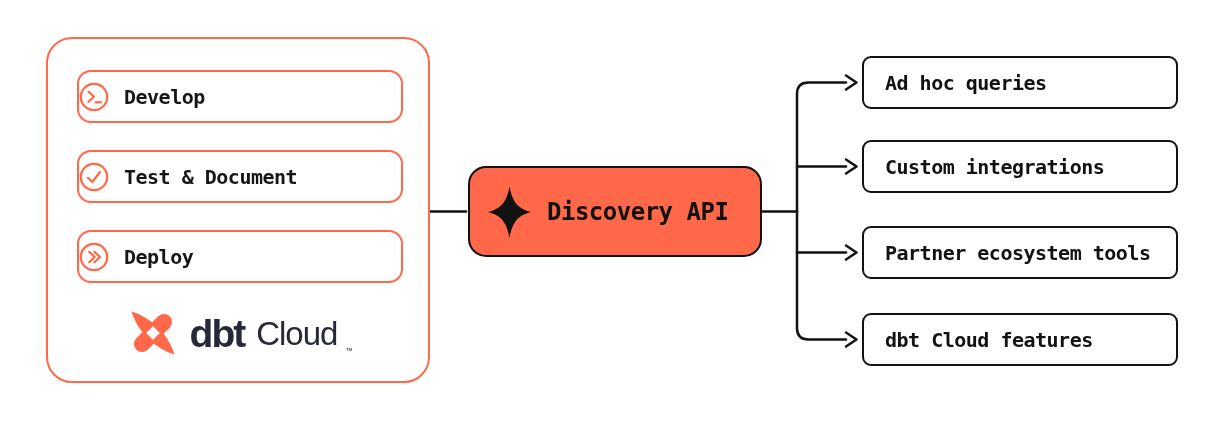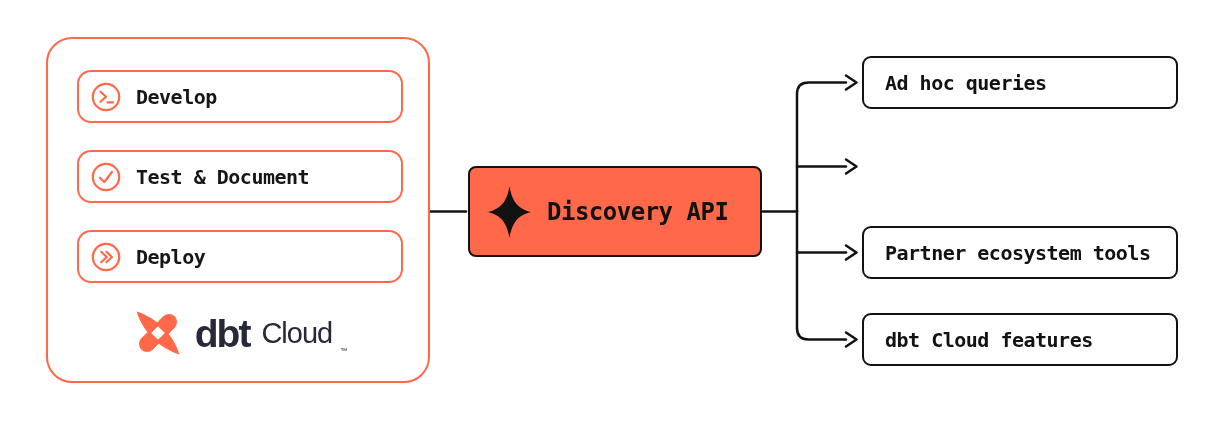--- a/index.html
+++ b/index.html
@@ -37,21 +37,20 @@
   .stage-box {
     position: absolute;
     left: 77px;
     width: 326px; height: 53px;
     border: 2.5px solid #FF694A;
     border-radius: 14px;
     background: #ffffff;
     box-sizing: border-box;
     display: flex;
     align-items: center;
-    padding-left: 12px;
     gap: 15px;
   }
   .stage-box.s0 { top: 70px; }
   .stage-box.s1 { top: 150px; }
   .stage-box.s2 { top: 230px; }
   .stage-label {
     font-size: 20px;
     font-weight: bold;
     letter-spacing: -0.5px;
     color: #161616;
@@ -60,33 +59,33 @@
     position: absolute;
     left: 77px; top: 300px;
     width: 326px; height: 66px;
     display: flex;
     align-items: center;
     justify-content: center;
     gap: 12px;
   }
   .logo-text { font-family: "Liberation Sans", sans-serif; color: #262A38; line-height: 1; }
   .logo-dbt   { font-size: 39px; font-weight: bold; letter-spacing: -2px; }
-  .logo-cloud { font-size: 29px; font-weight: 400; letter-spacing: -1px; }
+  .logo-cloud { font-size: 33px; font-weight: 400; letter-spacing: -1px; }
   .logo-tm {
     font-family: "Liberation Sans", sans-serif;
     font-size: 7px; color: #262A38;
     align-self: flex-end; margin: 0 0 12px -4px;
   }
   .api-node {
     position: absolute;
     left: 468px; top: 166px;
     width: 294px; height: 91px;
     background: #FF694A;
     border: 2.5px solid #121212;
-    border-radius: 8px;
+    border-radius: 18px;
     box-sizing: border-box;
     display: flex;
     align-items: center;
     padding-left: 17px;
     gap: 15px;
   }
   .api-label {
     font-size: 24px;
     font-weight: bold;
     letter-spacing: -0.5px;
@@ -178,20 +177,23 @@
   <div class="api-node">
     <svg class="icon" width="45" height="54" viewBox="0 0 48 48" preserveAspectRatio="none">
       <path d="M24 1 C27 15 33 21 47 24 C33 27 27 33 24 47 C21 33 15 27 1 24 C15 21 21 15 24 1 Z" fill="#121212"></path>
     </svg>
     <span class="api-label">Discovery API</span>
   </div>
 
   <div class="consumer c0">
     <span class="consumer-label">Ad hoc queries</span>
   </div>
+  <div class="consumer c1">
+    <span class="consumer-label">Custom integrations</span>
+  </div>
   <div class="consumer c3">
     <span class="consumer-label">dbt Cloud features</span>
   </div>
   <div class="consumer c2">
     <span class="consumer-label">Partner ecosystem tools</span>
   </div>
 
 </div>
 
 </body></html>

